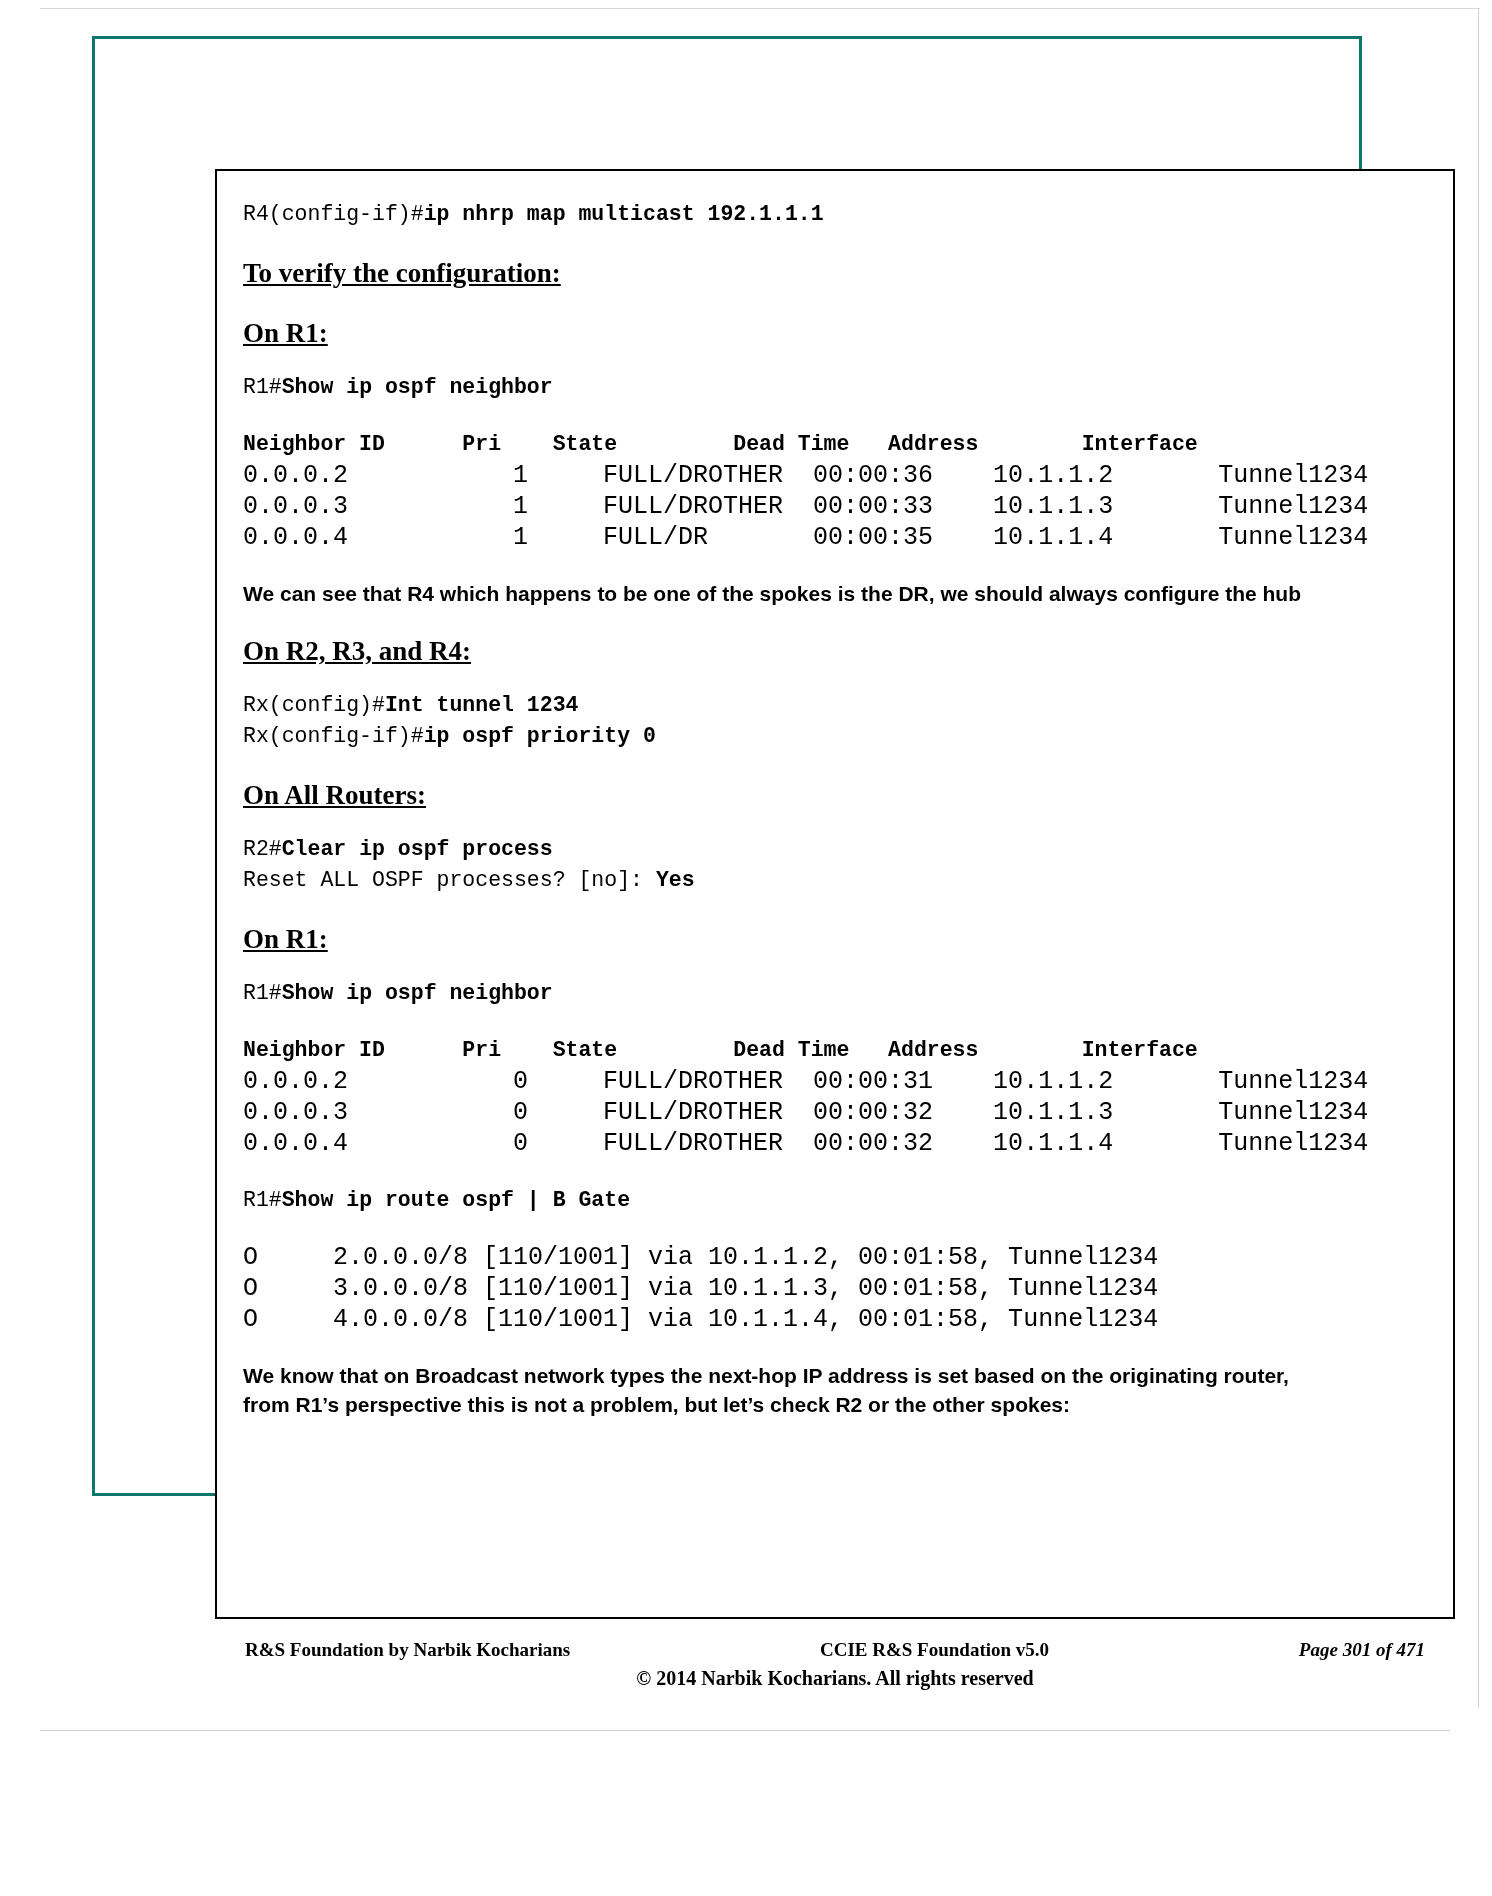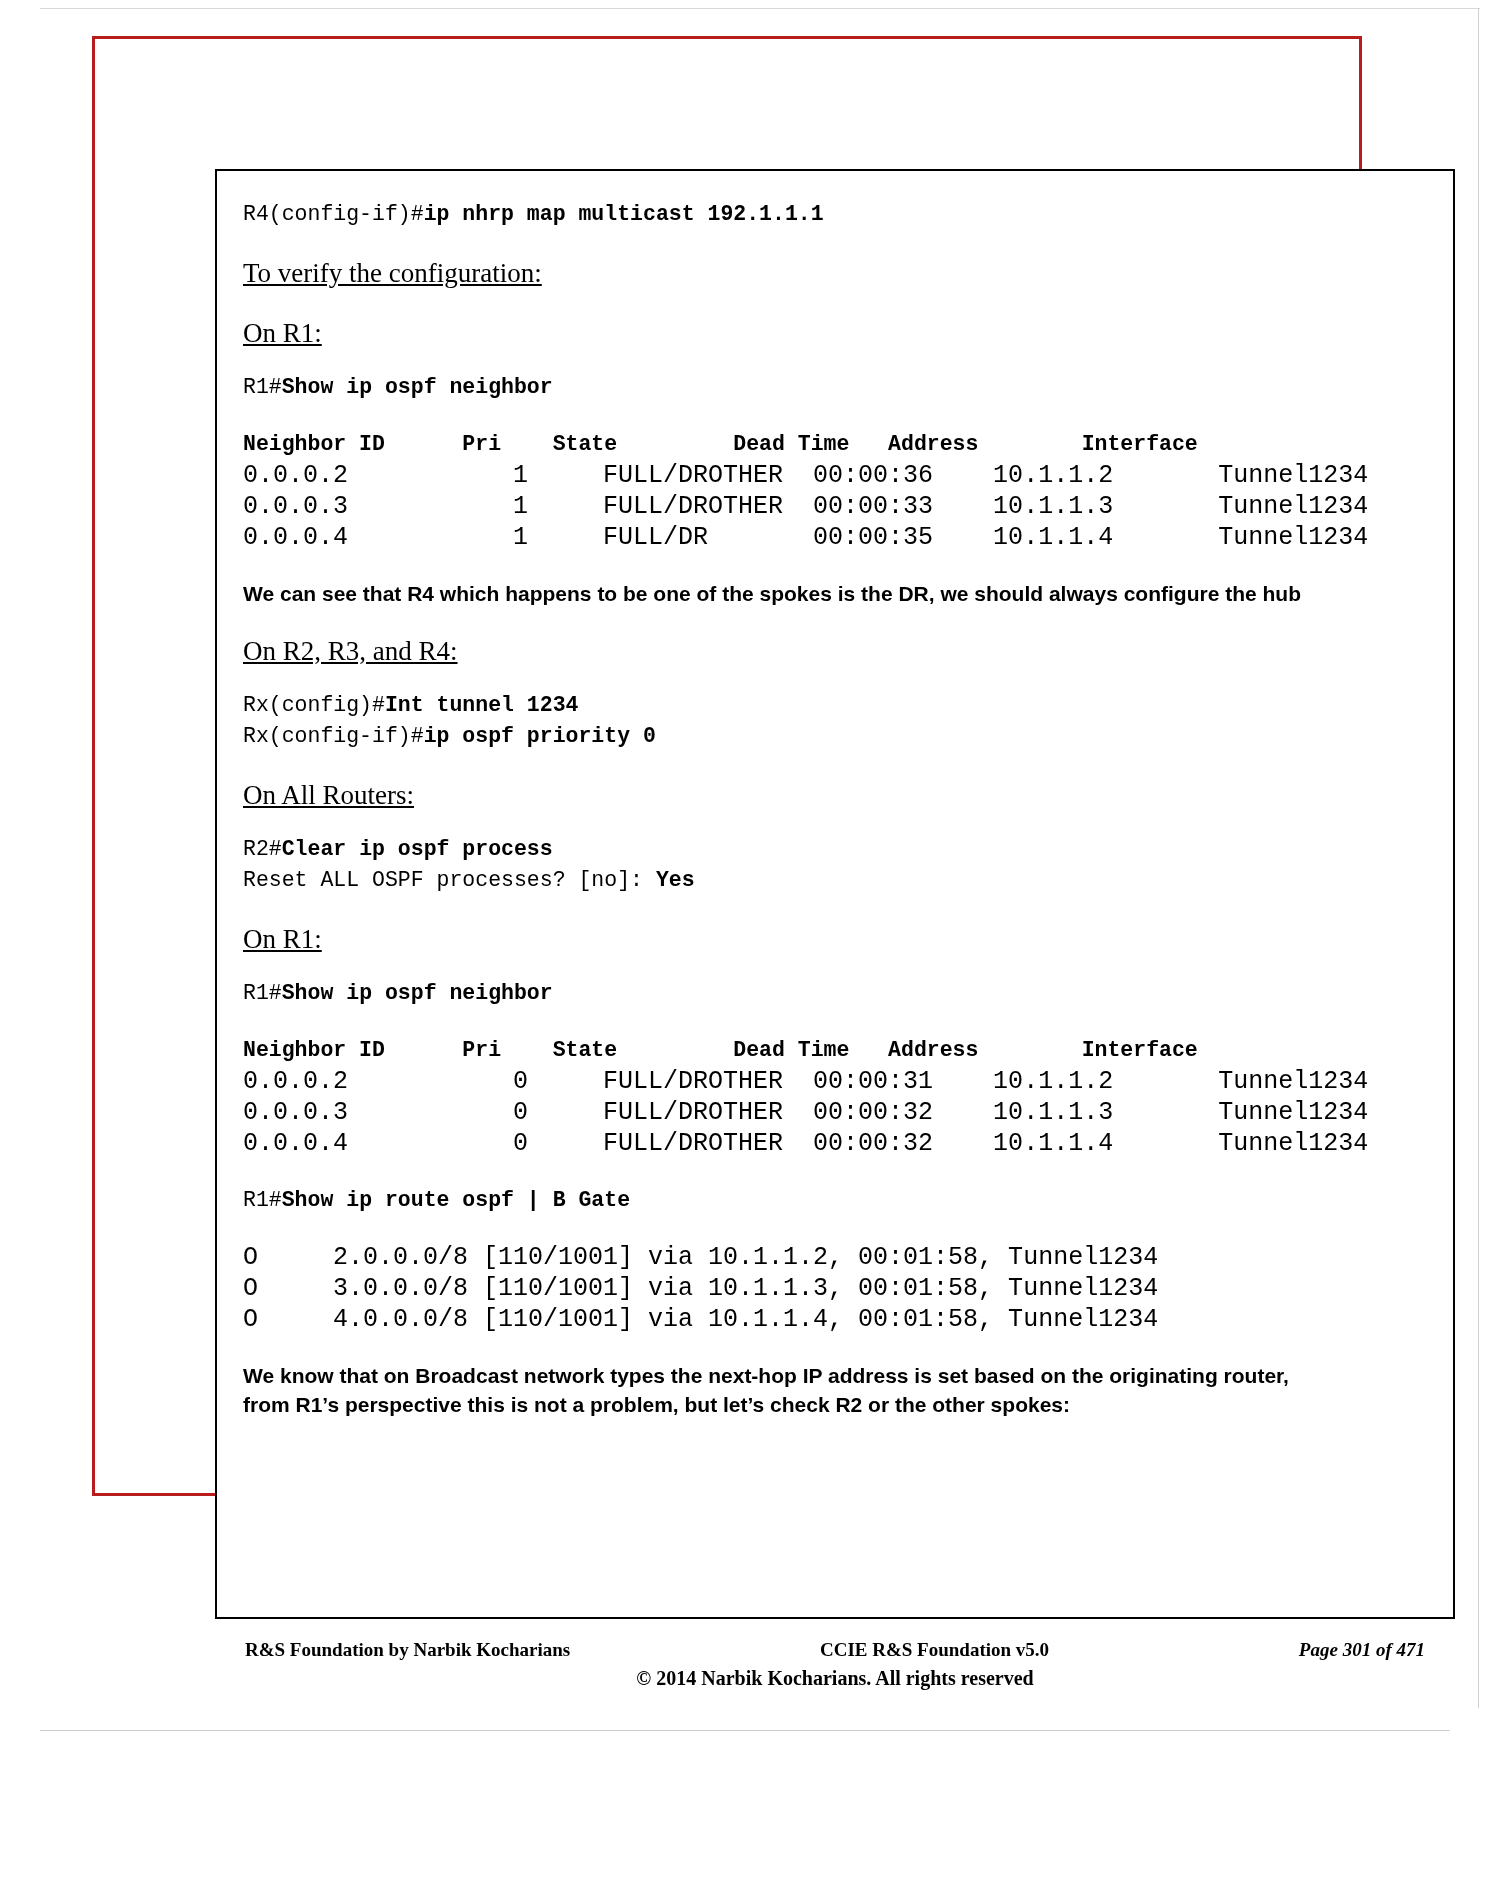--- a/index.html
+++ b/index.html
@@ -16,21 +16,21 @@
     overflow: hidden;
   }
 
   
   .page-frame {
     position: absolute;
     left: 92px;
     top: 36px;
     width: 1270px;
     height: 1460px;
-    border: 3px solid #b91c1c;
+    border: 3px solid #0f766e;
     background: #fff;
     box-sizing: border-box;
   }
 
   
   .content-box {
     position: absolute;
     left: 120px;
     top: 130px;
     width: 1240px;
@@ -61,21 +61,21 @@
     line-height: 31px;
     white-space: pre;
   }
   .cmdline b {
     font-weight: bold;
   }
 
   h2.heading {
     font-family: "Liberation Serif", serif;
     font-size: 27px;
-    font-weight: normal;
+    font-weight: bold;
     text-decoration: underline;
     margin: 0;
     padding: 0;
     line-height: 34px;
     display: inline-block;
   }
 
   .para {
     font-family: "Liberation Sans", sans-serif;
     font-size: 21px;

